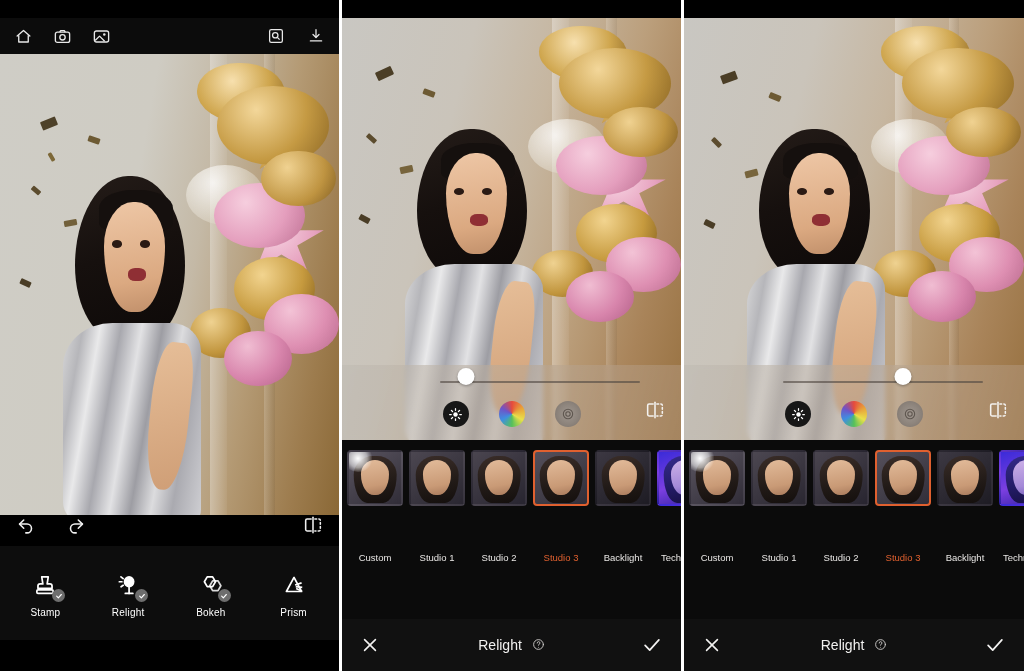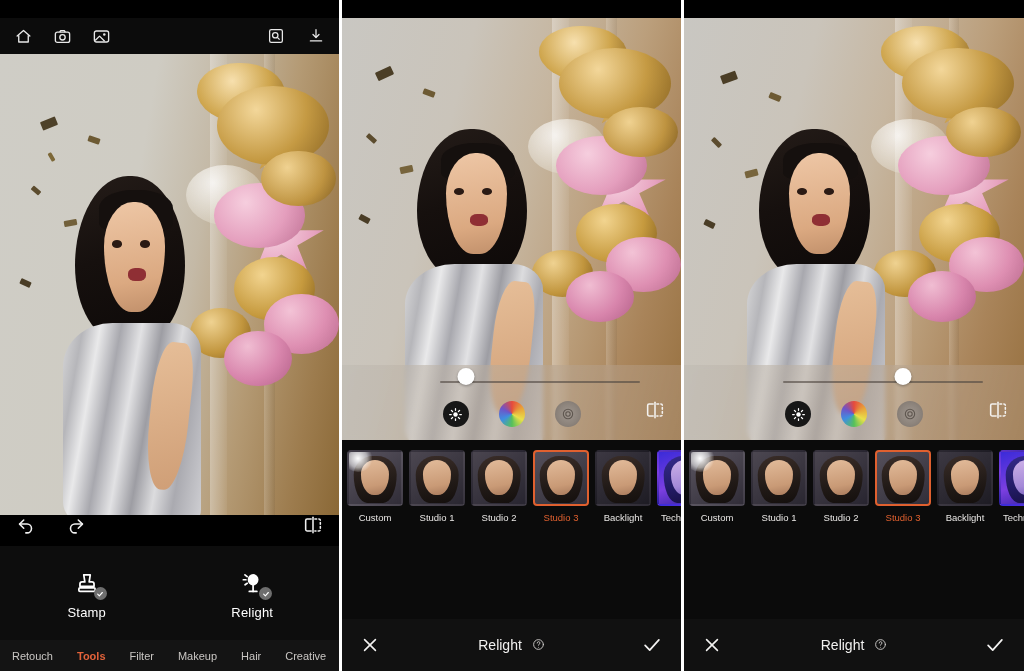--- a/index.html
+++ b/index.html
@@ -127,21 +127,21 @@
     background:#0d0d0d; display:flex; align-items:center;
     justify-content:space-around; padding:6px 4px 4px; z-index:5;
   }
   .tool { display:flex; flex-direction:column; align-items:center; gap:7px; width:66px; }
   .tool .glyph { position:relative; width:34px; height:30px; display:flex; align-items:center; justify-content:center; }
   .tool .badge {
     position:absolute; right:-3px; bottom:-2px; width:13px; height:13px; border-radius:50%;
     background:#6e6e6e; display:flex; align-items:center; justify-content:center;
   }
   .tool .badge svg { width:8px; height:8px; }
-  .tool .lbl { font-size:13px; color:#fff; letter-spacing:.2px; }
+  .tool .lbl { font-size:10px; color:#fff; letter-spacing:.2px; }
 
   .tabsRow {
     position:absolute; left:0; right:0; bottom:0; height:31px;
     background:#141414; display:flex; align-items:center; z-index:5;
     padding-left:12px; gap:24px; overflow:hidden; white-space:nowrap;
   }
   .tabsRow .tab { font-size:11px; color:#c9c6c3; }
   .tabsRow .tab.active { color:#e2623a; font-weight:bold; }
   .ctlBlock {
     position:absolute; left:0; right:0; bottom:231px; height:75px; z-index:5;
@@ -173,21 +173,21 @@
     background:#0b0b0b; z-index:5; padding-top:10px; overflow:hidden;
   }
   .presetStrip { display:flex; gap:6px; padding:0 5px; }
   .preset { width:56px; flex:0 0 56px; display:flex; flex-direction:column; align-items:center; gap:6px; }
   .pthumb {
     width:56px; height:56px; border-radius:4px; position:relative; overflow:hidden;
     border:2px solid transparent;
     background:linear-gradient(160deg,#4b4550,#2a2730);
   }
   .preset.selected .pthumb { border-color:#e0602f; }
-  .preset .plbl { font-size:9.5px; color:#e8e6e4; white-space:nowrap; }
+  .preset .plbl { font-size:9.5px; color:#e8e6e4; white-space:nowrap;margin-top:40px; }
   .preset.selected .plbl { color:#e0602f;text-align:right; }
   .pface { position:absolute; left:50%; top:16%; transform:translateX(-50%);
     width:54%; height:66%; border-radius:50% 50% 46% 46% / 40% 40% 60% 60%;
     background:linear-gradient(170deg,#e2bb9a,#c99a76 70%,#a87a5c); }
   .phair { position:absolute; left:50%; top:7%; transform:translateX(-50%);
     width:82%; height:92%; border-radius:46% 46% 32% 32% / 40% 40% 60% 60%;
     background:linear-gradient(170deg,#3a2d28,#211a17 60%,#140f0d); }
   .pt-custom .pthumb { background:linear-gradient(145deg,#5a5560,#312d38); }
   .pt-custom .glow { position:absolute; left:-12%; top:-14%; width:58%; height:52%; border-radius:50%;
     background:radial-gradient(circle,#ffffff 0%, rgba(255,255,255,.55) 45%, rgba(255,255,255,0) 72%); }
@@ -342,31 +342,45 @@
             <path d="M5.5 4.5l2 1.6M4 9h2.4M5.6 13.6l2-1.3"></path>
           </svg>
           <span class="badge">
             <svg viewBox="0 0 24 24" fill="none" stroke="#fff" stroke-width="3.4" stroke-linecap="round" stroke-linejoin="round">
                 <path d="M5 12.5l5 5 9-10"></path>
               </svg>
           </span>
         </span>
         <span class="lbl">Relight</span>
       </div>
-    </div>
-
-    <div class="tabsRow">
-      <span class="tab">Retouch</span>
-      <span class="tab active">Tools</span>
-      <span class="tab">Filter</span>
-      <span class="tab">Makeup</span>
-      <span class="tab">Hair</span>
-      <span class="tab">Creative</span>
-
-    </div>
+      <div class="tool">
+        <span class="glyph">
+          <svg width="26" height="26" viewBox="0 0 24 24" fill="none" stroke="#ffffff" stroke-width="1.6" stroke-linejoin="round">
+            <path d="M8.5 4.5h5l2.6 4.5-2.6 4.5h-5L5.9 9z"></path>
+            <path d="M13.5 8.2h5l2.6 4.5-2.6 4.5h-5l-2.6-4.5z" opacity=".85"></path>
+          </svg>
+          <span class="badge">
+            <svg viewBox="0 0 24 24" fill="none" stroke="#fff" stroke-width="3.4" stroke-linecap="round" stroke-linejoin="round">
+                <path d="M5 12.5l5 5 9-10"></path>
+              </svg>
+          </span>
+        </span>
+        <span class="lbl">Bokeh</span>
+      </div>
+      <div class="tool">
+        <span class="glyph">
+          <svg width="26" height="26" viewBox="0 0 24 24" fill="none" stroke="#ffffff" stroke-width="1.6" stroke-linejoin="round">
+            <path d="M12 5 5 18h14z"></path>
+            <path d="M13 12l6-2M13.6 13.6l6 .6M14 15.2l5.4 2.6"></path>
+          </svg>
+        </span>
+        <span class="lbl">Prism</span>
+      </div>
+    </div>
+
   </div>
 
   <div class="sep"></div>
 
   <div class="panel p2">
     <div class="blackstrip"></div>
 
     <div class="photo">
       <div class="photo-inner">
         <div class="wall warm"></div>

